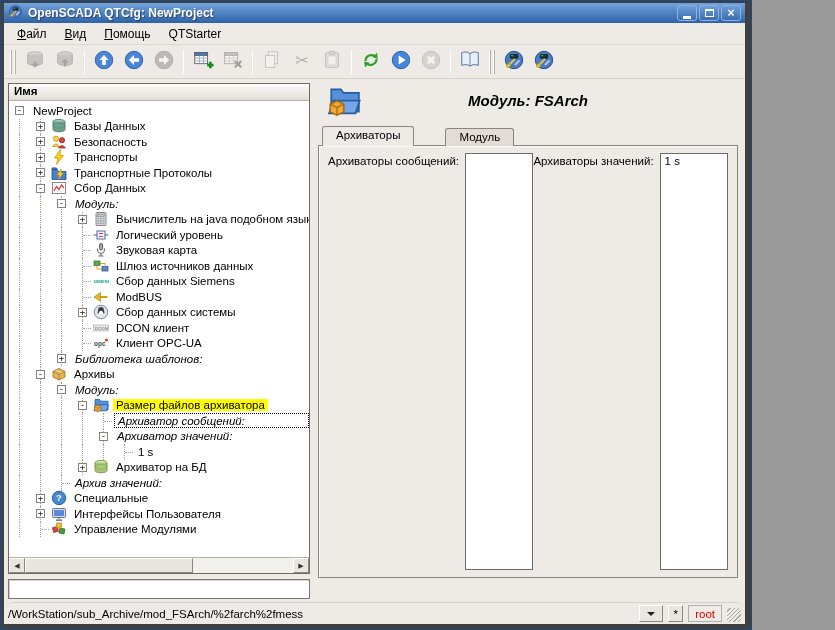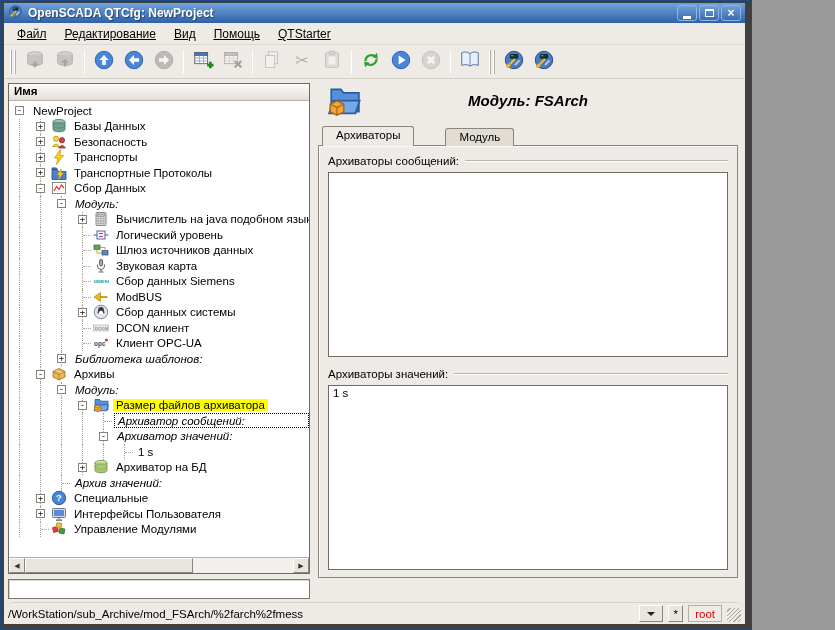--- a/index.html
+++ b/index.html
@@ -20,21 +20,21 @@
             color:#fff; font-size:12px; font-weight:bold;
             display:flex; align-items:center; justify-content:center; }
   .g-min { width:8px; height:3px; background:#fff; margin-top:8px; }
   .g-max { width:9px; height:8px; border:1px solid #fff; border-top-width:2px; }
 
   
   .client { position:absolute; left:4px; top:23px; right:7px; bottom:6px; background:#eeebe6; }
 
   .menubar { height:22px; display:flex; align-items:stretch; padding-left:4px;
              border-bottom:1px solid #dcd8d0; }
-  .menu-item { padding:4px 9px 0; font-size:12px; color:#000;text-decoration:underline; }
+  .menu-item { padding:4px 9px 0; font-size:12px; color:#000; }
 
   .toolbar { position:absolute; top:22px; left:0; right:0; height:34px;
              display:flex; align-items:center; padding:0 2px;
              border-bottom:1px solid #d5d1c9; background:#eeebe6; }
   .tool-handle { width:6px; height:24px; margin:0 4px;
     background:linear-gradient(90deg,#fff 0 1px,#b4b0a8 1px 2px,transparent 2px 4px,#fff 4px 5px,#b4b0a8 5px 6px); }
   .tool-sep { width:1px; height:24px; background:#c6c2ba; border-right:1px solid #fff; margin:0 4px; }
   .tool-btn { width:30px; height:30px; display:flex; align-items:center; justify-content:center; border-radius:2px; }
   .tool-btn.disabled svg { filter:grayscale(1) opacity(.45); }
 
@@ -79,21 +79,21 @@
   .rp-header { position:relative; height:46px; flex:none; }
   .rp-icon { position:absolute; left:9px; top:5px; }
   .rp-title { position:absolute; left:0; right:0; top:13px; text-align:center;
               font-size:15px; font-weight:bold; font-style:italic; color:#000; }
   .tabs { display:flex; padding-left:4px; height:21px; flex:none; position:relative; z-index:2;gap:28px; }
   .tab { font-size:11.5px; padding:2px 13px 0; border:1px solid #8a867e; border-bottom:none;
          border-radius:3px 3px 0 0; background:#e1ddd5; margin-right:3px; position:relative;
          top:3px; height:18px; }
   .tab.active { background:#eeebe6; top:1px; height:20px; }
   .tab-frame { flex:1; border:1px solid #8a867e; background:#eeebe6; margin-top:-1px;
-               display:flex; flex-direction:column; padding:7px 9px;
+               display:flex; flex-direction:row; padding:7px 9px;
                box-shadow:inset 1px 1px 0 #fcfbf9; }
   .group-label-row { display:flex; align-items:center; font-size:11.5px; height:16px;
                      margin-bottom:3px; flex:none; }
   .group-hline { flex:1; margin-left:6px; border-top:1px solid #b8b4ac; border-bottom:1px solid #fff; height:0; }
   .listbox { flex:1; background:#fff; border:1px solid #6f6b63; overflow:hidden; font-size:11.5px; }
   .lb-gap { height:9px; flex:none; }
   .list-item { padding:1px 4px; }
 
   
   .statusbar { position:absolute; left:0; right:0; bottom:0; height:22px;
@@ -134,21 +134,20 @@
           <span class="g-max"></span>
         </span>
         <span class="tb-btn">×</span>
       </span>
   </div>
 
   <div class="client">
 
     <div class="menubar" id="menubar">
         <span class="menu-item"><u>Ф</u>айл</span>
-        <span class="menu-item"><u>Р</u>едактирование</span>
         <span class="menu-item"><u>В</u>ид</span>
         <span class="menu-item"><u>П</u>омощь</span>
         <span class="menu-item">QTStarter</span>
       </div>
 
     <div class="toolbar" id="toolbar">
         <div class="tool-handle"></div>
         <div class="tool-btn disabled">
           <span><svg width="22" height="22" viewBox="0 0 24 24">
               <ellipse cx="12" cy="6" rx="8" ry="3" fill="#9fc7b8" stroke="#41705f"></ellipse>
@@ -396,40 +395,40 @@
               </span>
               <span class="tree-label">Логический уровень</span>
             </div>
             <div class="tree-row">
               <span class="indent g"></span>
               <span class="indent g"></span>
               <span class="indent g"></span>
               <span class="slot g leaf"></span>
               <span class="tree-icon">
                 <svg width="16" height="16" viewBox="0 0 16 16">
+                  <rect x="6.6" y="1.5" width="3" height="6.5" rx="1.5" fill="#b0b0b0" stroke="#555"></rect>
+                  <path d="M4.5 6.5V8a3.5 3.5 0 0 0 7 0V6.5" fill="none" stroke="#555" stroke-width=".9"></path>
+                  <path d="M8 11.5V14M5.5 14h5" stroke="#555" stroke-width=".9"></path>
+                </svg>
+              </span>
+              <span class="tree-label">Звуковая карта</span>
+            </div>
+            <div class="tree-row">
+              <span class="indent g"></span>
+              <span class="indent g"></span>
+              <span class="indent g"></span>
+              <span class="slot g leaf"></span>
+              <span class="tree-icon">
+                <svg width="16" height="16" viewBox="0 0 16 16">
                   <rect x="1" y="3" width="6" height="4.5" fill="#58a858" stroke="#2e642e" stroke-width=".7"></rect>
                   <rect x="9" y="8.5" width="6" height="4.5" fill="#5888c8" stroke="#2e4a78" stroke-width=".7"></rect>
                   <path d="M7 5.5h5V8.5M9 11H4V7.5" stroke="#d4a017" stroke-width="1" fill="none"></path>
                 </svg>
               </span>
               <span class="tree-label">Шлюз источников данных</span>
-            </div>
-            <div class="tree-row">
-              <span class="indent g"></span>
-              <span class="indent g"></span>
-              <span class="indent g"></span>
-              <span class="slot g leaf"></span>
-              <span class="tree-icon">
-                <svg width="16" height="16" viewBox="0 0 16 16">
-                  <rect x="6.6" y="1.5" width="3" height="6.5" rx="1.5" fill="#b0b0b0" stroke="#555"></rect>
-                  <path d="M4.5 6.5V8a3.5 3.5 0 0 0 7 0V6.5" fill="none" stroke="#555" stroke-width=".9"></path>
-                  <path d="M8 11.5V14M5.5 14h5" stroke="#555" stroke-width=".9"></path>
-                </svg>
-              </span>
-              <span class="tree-label">Звуковая карта</span>
             </div>
             <div class="tree-row">
               <span class="indent g"></span>
               <span class="indent g"></span>
               <span class="indent g"></span>
               <span class="slot g leaf"></span>
               <span class="tree-icon">
                 <svg width="16" height="16" viewBox="0 0 16 16">
                   <text x=".5" y="10.3" font-family="Liberation Sans,sans-serif" font-size="3.6" font-weight="bold" fill="#169f9f">SIEMENS</text>
                 </svg>

